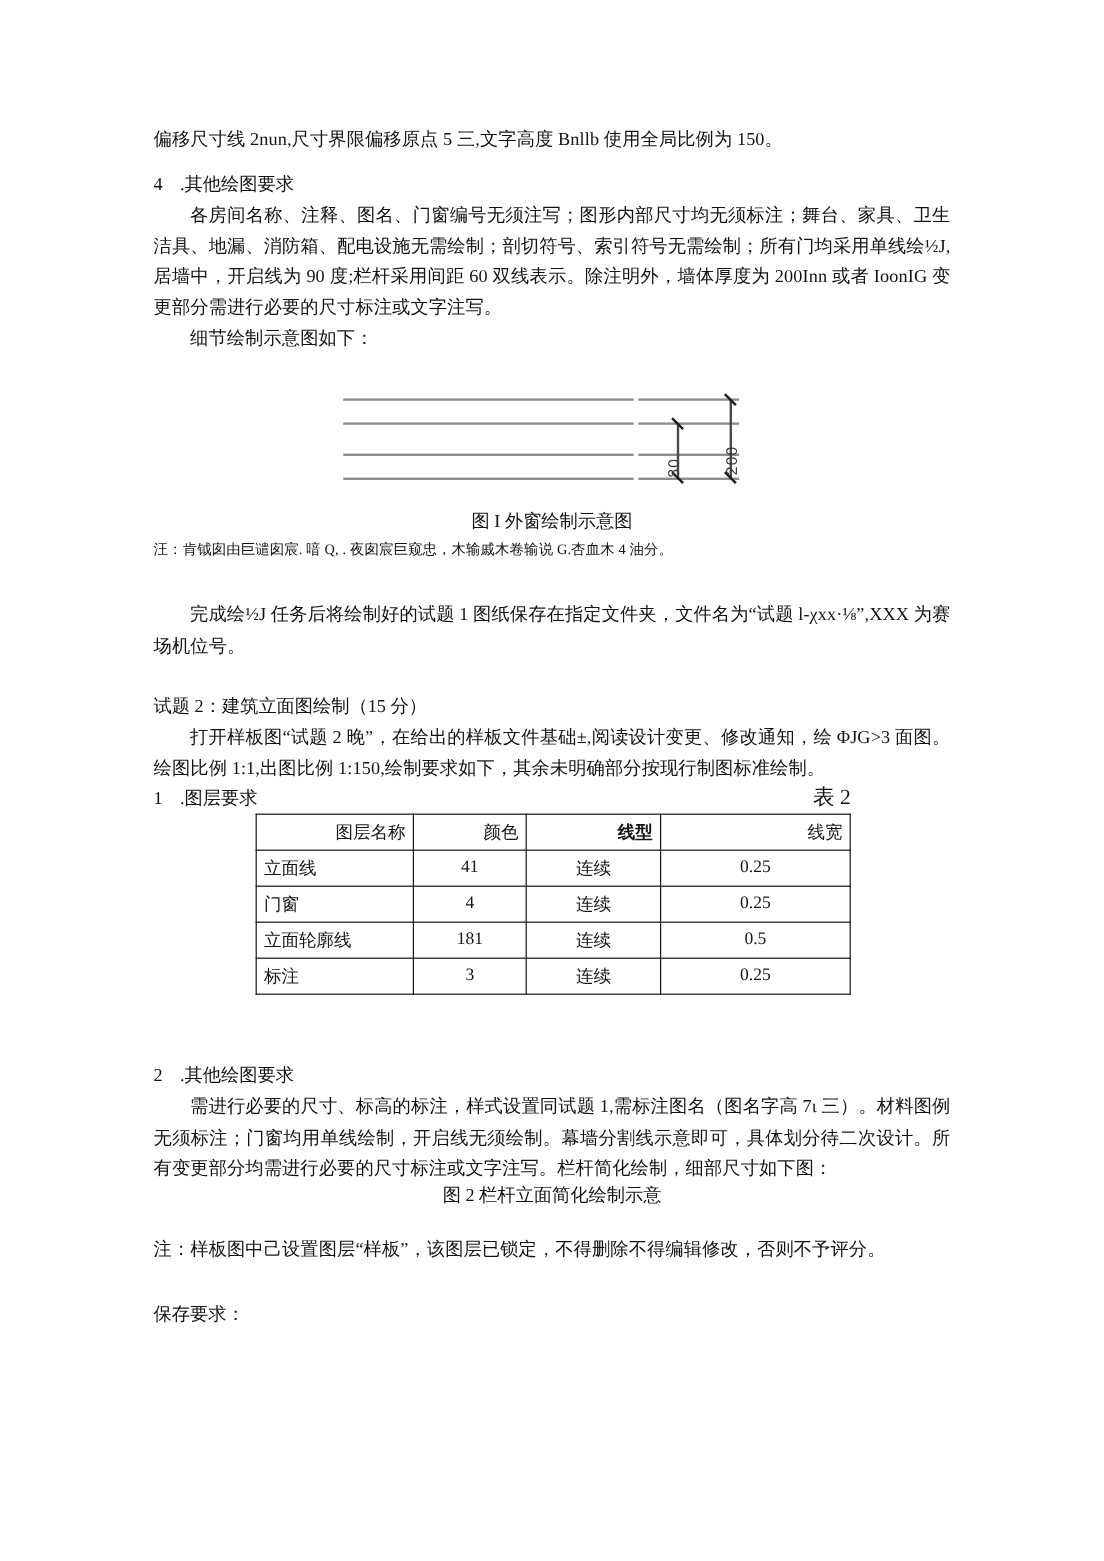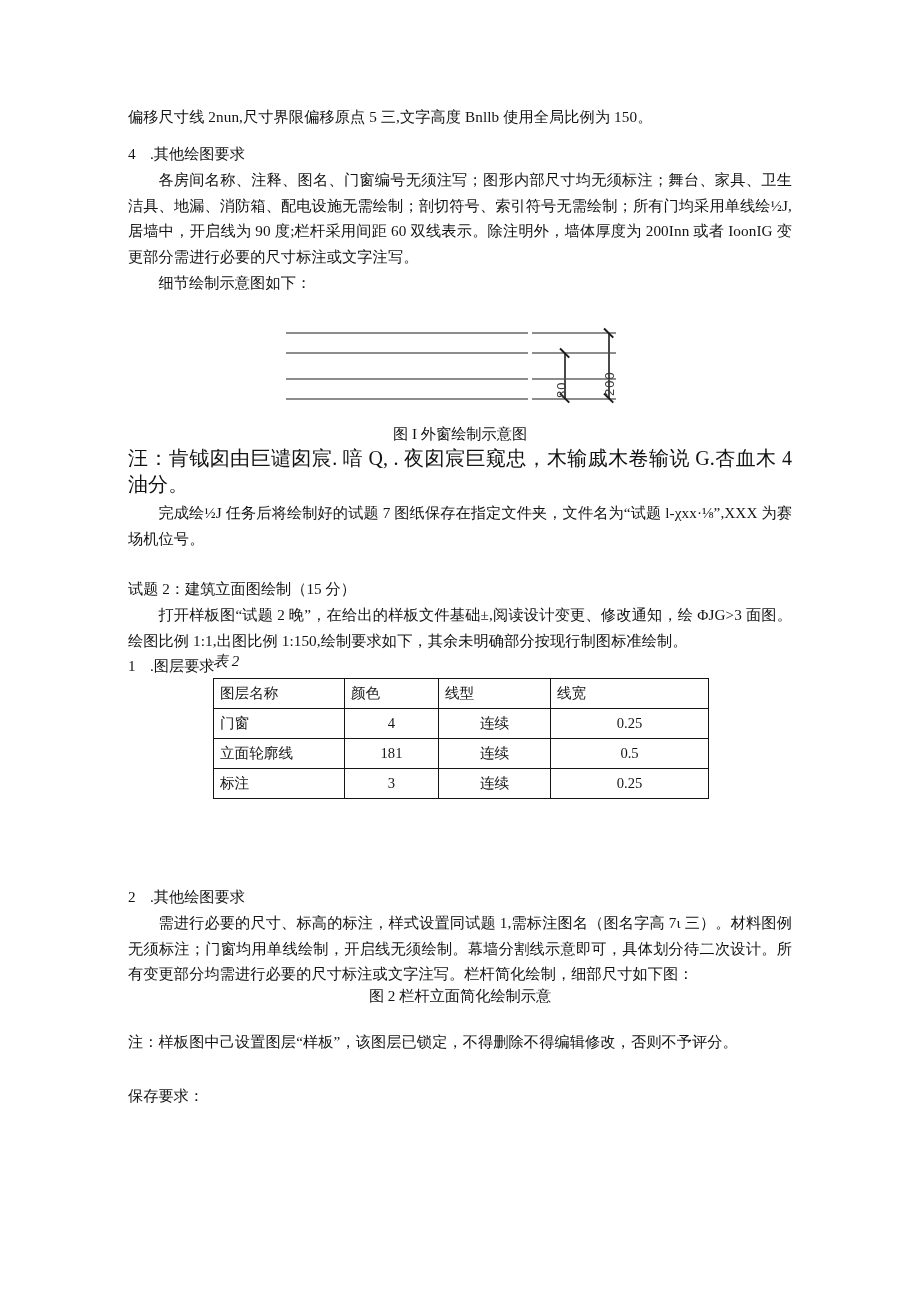--- a/index.html
+++ b/index.html
@@ -105,36 +105,35 @@
     border-collapse: collapse;
     font-size: 14.6px;
     color: #141414;
   }
   .layer-table td, .layer-table th {
     border: 1px solid #151515;
     height: 30px;
     padding: 0 6px;
     font-weight: normal;
   }
-  .layer-table th { text-align: left; }
+  .layer-table th { text-align: right; }
   .layer-table td.c-name { text-align: left; width: 131px; }
   .layer-table td.c-val  { text-align: center; }
   .layer-table th.h-name { width: 131px; }
   .layer-table th.h-color { width: 94px; }
-  .layer-table th.h-type  { width: 112px; }
+  .layer-table th.h-type  { width: 112px; font-weight: bold; }
 
   .table-caption {
     position: absolute;
     left: 213px;
     top: 652px;
     width: 496px;
-    text-align: left;
-    font-size: 15px;
-    color: #121212;
-    font-style: italic;
+    text-align: right;
+    font-size: 18px;
+    color: #121212;
   }
 
   .fig-caption {
     position: absolute;
     width: 920px;
     left: 0;
     text-align: center;
     font-size: 15.2px;
     color: #121212;
   }
@@ -171,23 +170,23 @@
     <div class="tick t80b"></div>
     <div class="tick t200a"></div>
     <div class="tick t200b"></div>
 
     <div class="dimtext dt80">80</div>
     <div class="dimtext dt200">200</div>
   </div>
 
   <div class="fig-caption" style="top:424px;">图 I 外窗绘制示意图</div>
 
-  <div class="tb" style="left:128px; top:446px; width:664px; font-size:20px;">汪：肯钺囱由巨谴囱宸. 喑 Q, . 夜囱宸巨窥忠，木输戚木卷输说 G.杏血木 4 油分。</div>
-
-  <div class="tb indent" style="left:128px; top:500px; width:664px;">完成绘½J 任务后将绘制好的试题 7 图纸保存在指定文件夹，文件名为“试题 l-χxx·⅛”,XXX 为赛场机位号。</div>
+  <div class="tb" style="left:128px; top:446px; width:664px; font-size:12px;">汪：肯钺囱由巨谴囱宸. 喑 Q, . 夜囱宸巨窥忠，木输戚木卷输说 G.杏血木 4 油分。</div>
+
+  <div class="tb indent" style="left:128px; top:500px; width:664px;">完成绘½J 任务后将绘制好的试题 1 图纸保存在指定文件夹，文件名为“试题 l-χxx·⅛”,XXX 为赛场机位号。</div>
 
   <div class="heading" style="left:128px; top:576px;">试题 2：建筑立面图绘制（15 分）</div>
 
   <div class="tb indent" style="left:128px; top:602px; width:664px;">打开样板图“试题 2 晚”，在给出的样板文件基础±,阅读设计变更、修改通知，绘 ΦJG&gt;3 面图。绘图比例 1:1,出图比例 1:150,绘制要求如下，其余未明确部分按现行制图标准绘制。</div>
 
   <div class="heading" style="left:128px; top:653px;">
     <span class="numlead">1</span><span>.图层要求</span>
   </div>
 
   <div class="table-caption">表 2</div>
@@ -196,20 +195,26 @@
     <thead>
       <tr>
         <th class="h-name">图层名称</th>
         <th class="h-color">颜色</th>
         <th class="h-type">线型</th>
         <th>线宽</th>
       </tr>
     </thead>
     <tbody>
       <tr>
+        <td class="c-name">立面线</td>
+        <td class="c-val">41</td>
+        <td class="c-val">连续</td>
+        <td class="c-val">0.25</td>
+      </tr>
+      <tr>
         <td class="c-name">门窗</td>
         <td class="c-val">4</td>
         <td class="c-val">连续</td>
         <td class="c-val">0.25</td>
       </tr>
       <tr>
         <td class="c-name">立面轮廓线</td>
         <td class="c-val">181</td>
         <td class="c-val">连续</td>
         <td class="c-val">0.5</td>

